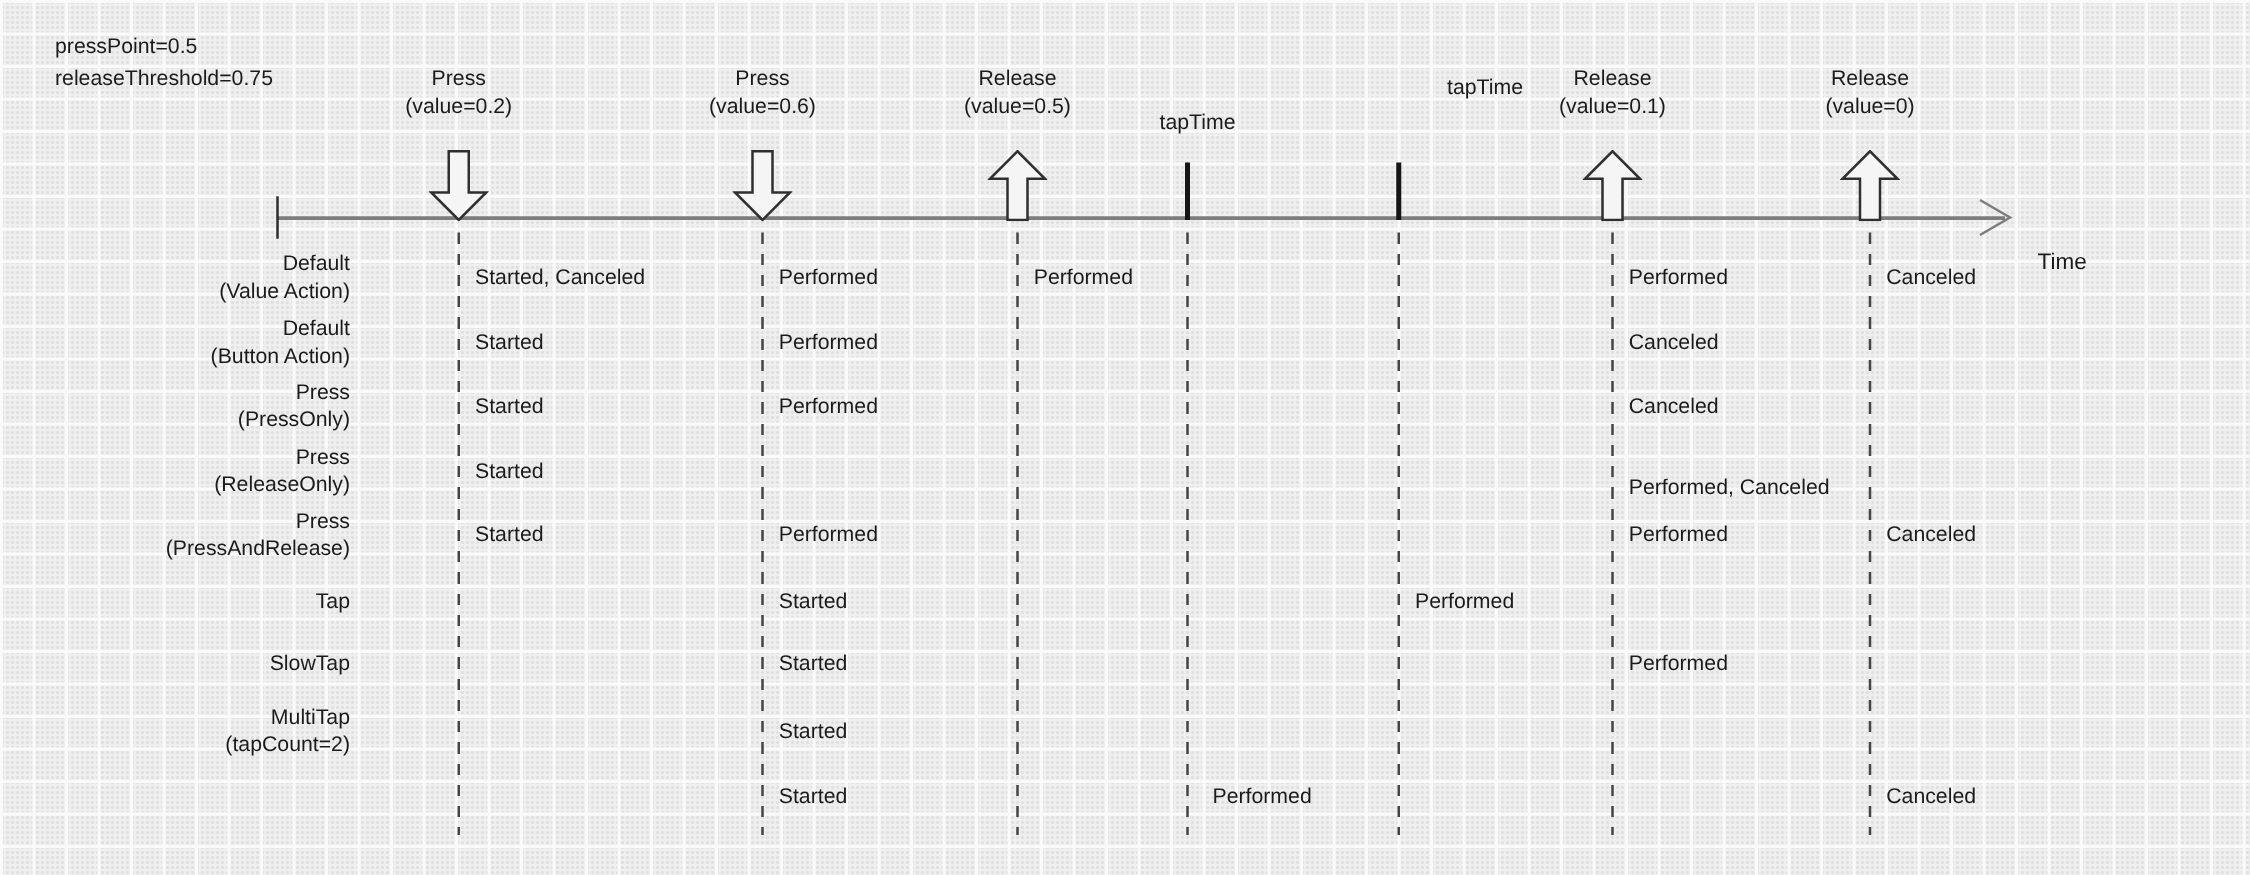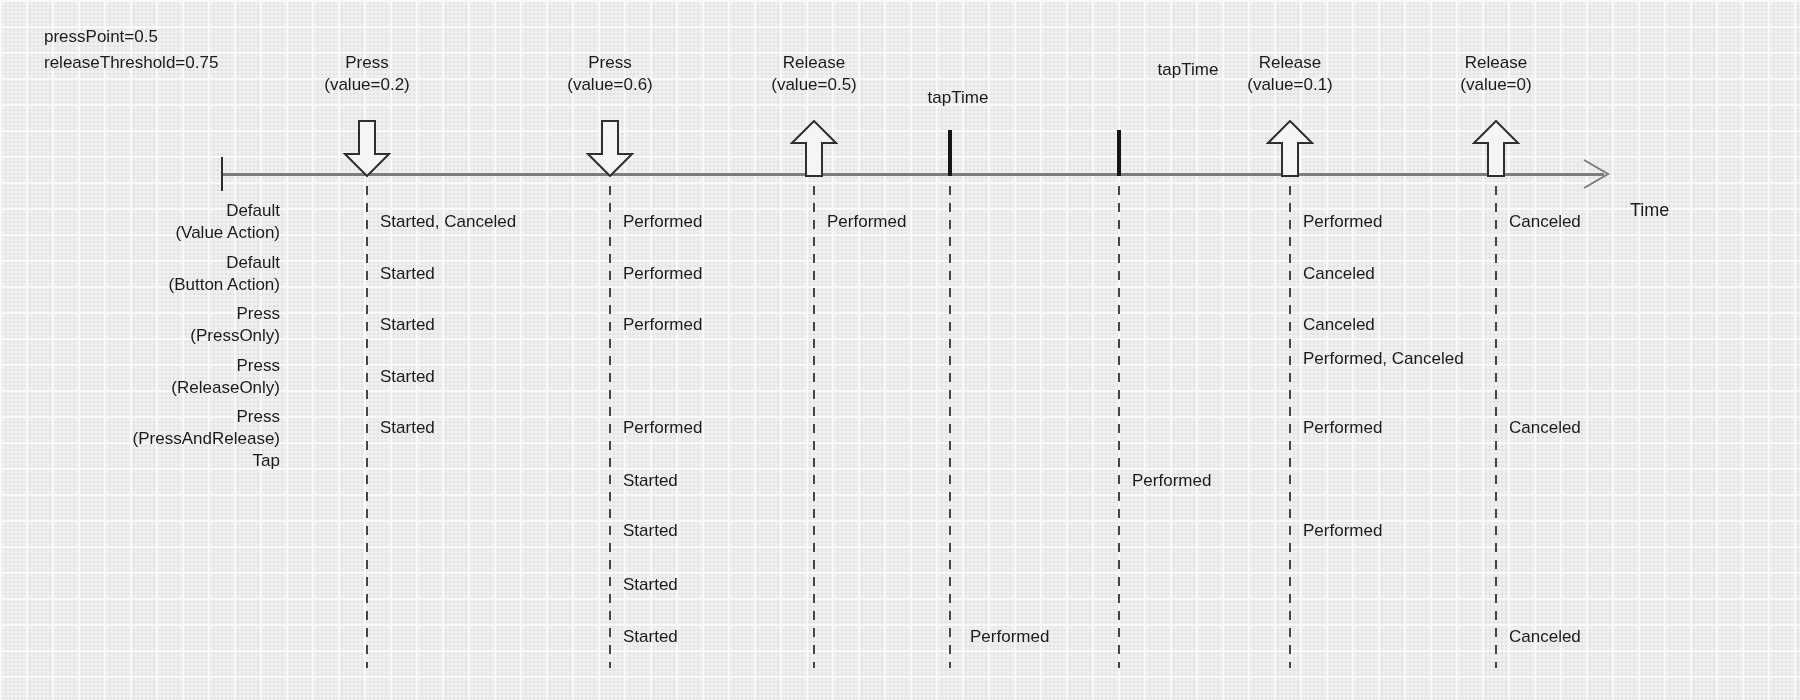--- a/index.html
+++ b/index.html
@@ -121,38 +121,41 @@
   <div class="row-label" style="top:222px">Default
 (Value Action)</div>
   <div class="row-label" style="top:274px">Default
 (Button Action)</div>
   <div class="row-label" style="top:325px">Press
 (PressOnly)</div>
   <div class="row-label" style="top:377px">Press
 (ReleaseOnly)</div>
   <div class="row-label" style="top:428px">Press
 (PressAndRelease)</div>
-  <div class="row-label" style="top:461px">Tap</div>
+  <div class="row-label" style="top:481px">Tap</div>
+  <div class="row-label" style="top:531px">SlowTap</div>
+  <div class="row-label" style="top:585px">MultiTap
+(tapCount=2)</div>
 
   <div class="evt" style="left:380px;  top:222px">Started, Canceled</div>
   <div class="evt" style="left:623px;  top:222px">Performed</div>
   <div class="evt" style="left:827px;  top:222px">Performed</div>
   <div class="evt" style="left:1303px; top:222px">Performed</div>
   <div class="evt" style="left:1509px; top:222px">Canceled</div>
 
   <div class="evt" style="left:380px;  top:274px">Started</div>
   <div class="evt" style="left:623px;  top:274px">Performed</div>
   <div class="evt" style="left:1303px; top:274px">Canceled</div>
 
   <div class="evt" style="left:380px;  top:325px">Started</div>
   <div class="evt" style="left:623px;  top:325px">Performed</div>
   <div class="evt" style="left:1303px; top:325px">Canceled</div>
 
   <div class="evt" style="left:380px;  top:377px">Started</div>
-  <div class="evt" style="left:1303px; top:359px">Performed, Canceled</div>
+  <div class="evt" style="left:1303px; top:390px">Performed, Canceled</div>
 
   <div class="evt" style="left:380px;  top:428px">Started</div>
   <div class="evt" style="left:623px;  top:428px">Performed</div>
   <div class="evt" style="left:1303px; top:428px">Performed</div>
   <div class="evt" style="left:1509px; top:428px">Canceled</div>
 
   <div class="evt" style="left:623px;  top:481px">Started</div>
   <div class="evt" style="left:1132px; top:481px">Performed</div>
 
   <div class="evt" style="left:623px;  top:531px">Started</div>

